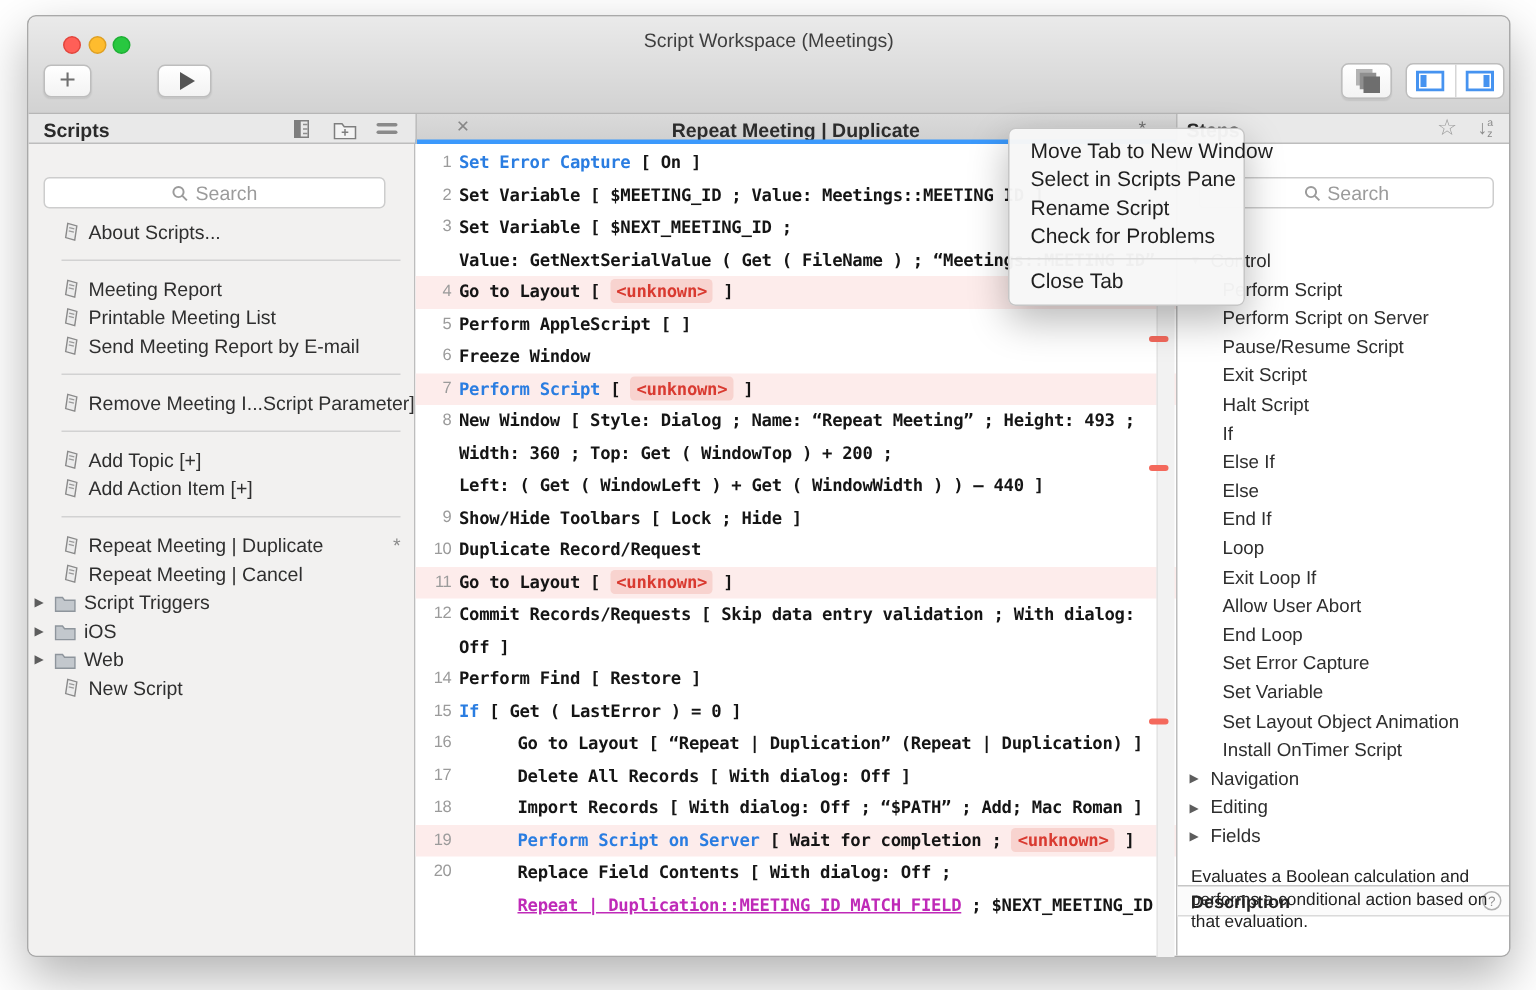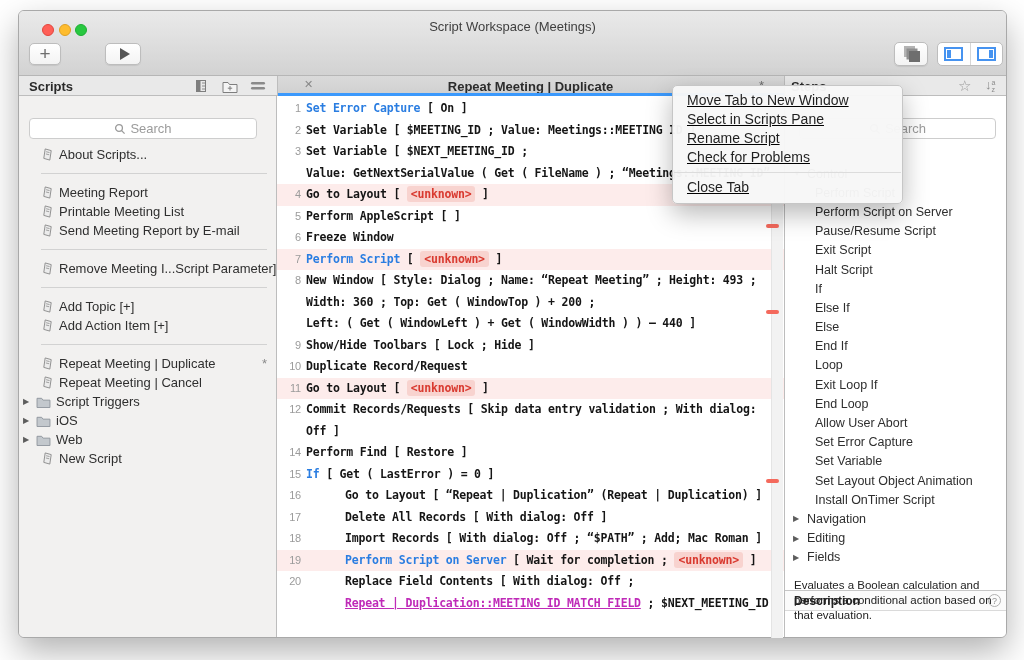--- a/index.html
+++ b/index.html
@@ -88,22 +88,22 @@
   .st-row.group .tri{font-size:8px;color:#5d5d5d;margin-right:5px;width:9px;}
   .st-row.item{padding-left:30px;}
   #desc-hdr{position:absolute;left:0;top:494px;width:224px;height:21px;background:#fbfbfb;
        border-top:1px solid #c6c6c6;border-bottom:1px solid #dadada;display:flex;align-items:center;}
   #desc-hdr .t{margin-left:9px;font-size:12px;font-weight:bold;color:#222;}
   #desc-help{position:absolute;right:8px;top:3px;width:13px;height:13px;border:1px solid #b0b0b0;border-radius:50%;
        font-size:9px;color:#909090;display:flex;align-items:center;justify-content:center;}
   #desc-body{position:absolute;left:9px;top:482px;width:206px;font-size:11.5px;line-height:15px;color:#222;}
 
   
-  #menu{position:absolute;left:672px;top:85px;width:231px;background:rgba(247,247,247,.97);
-       border:1px solid #c6c6c6;border-radius:5px;box-shadow:0 10px 26px rgba(0,0,0,.28);z-index:50;padding:5px 0 6px;text-decoration:underline;}
+  #menu{position:absolute;left:672px;top:85px;width:158px;background:rgba(247,247,247,.97);
+       border:1px solid #c6c6c6;border-radius:5px;box-shadow:0 10px 26px rgba(0,0,0,.28);z-index:50;padding:5px 0 6px;}
   #menu .mi{height:19px;line-height:19px;padding-left:14px;font-size:14px;color:#1f1f1f;white-space:nowrap;}
   #menu .msep{height:11px;position:relative;}
   #menu .msep::after{content:"";position:absolute;left:1px;right:1px;top:5px;height:1px;background:#dcdcdc;}
 
   svg{display:block;}
 </style>
 </head>
 <body>
 
 <div id="stage">
@@ -464,24 +464,24 @@
           <div class="st-row item">
             <div>End If</div>
           </div>
           <div class="st-row item">
             <div>Loop</div>
           </div>
           <div class="st-row item">
             <div>Exit Loop If</div>
           </div>
           <div class="st-row item">
+            <div>Allow User Abort</div>
+          </div>
+          <div class="st-row item">
             <div>End Loop</div>
-          </div>
-          <div class="st-row item">
-            <div>Allow User Abort</div>
           </div>
           <div class="st-row item">
             <div>Set Error Capture</div>
           </div>
           <div class="st-row item">
             <div>Set Variable</div>
           </div>
           <div class="st-row item">
             <div>Set Layout Object Animation</div>
           </div>

